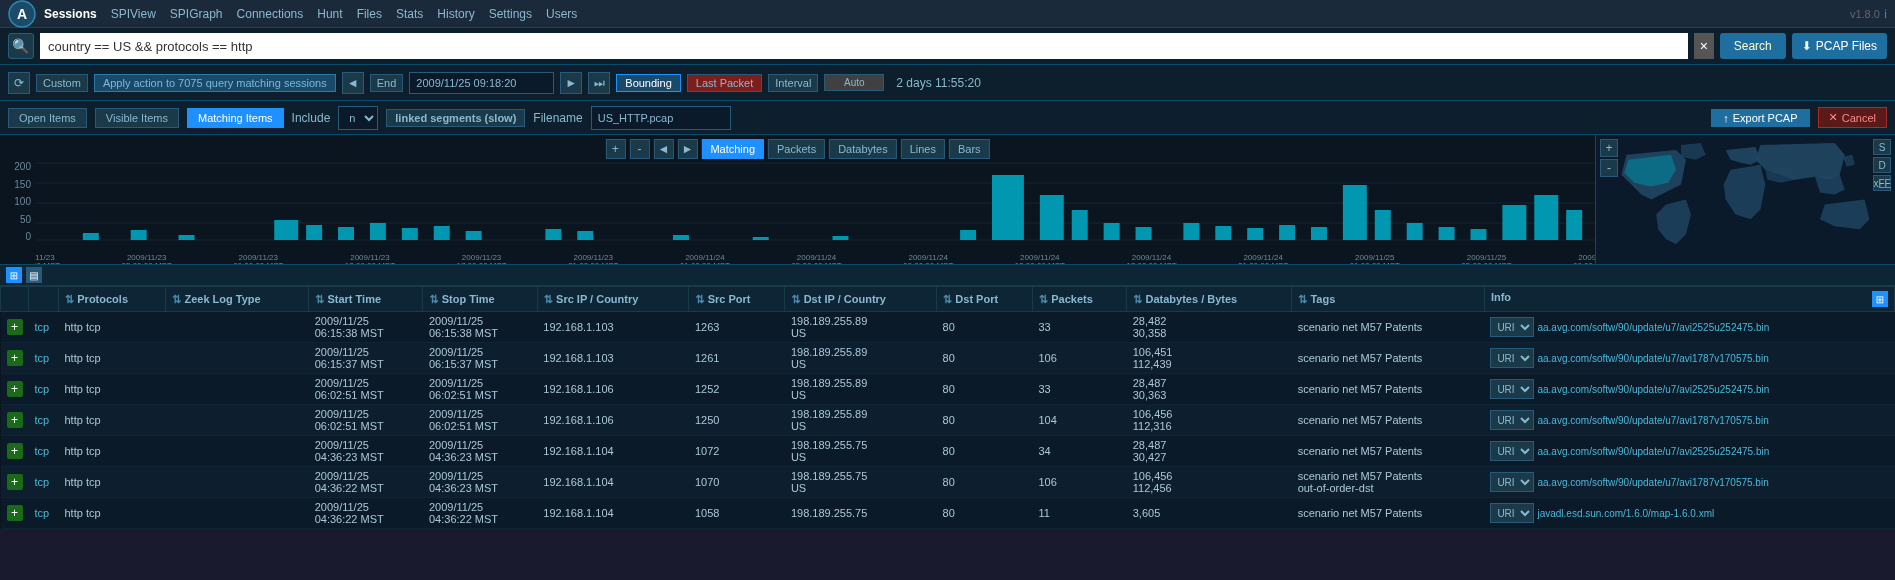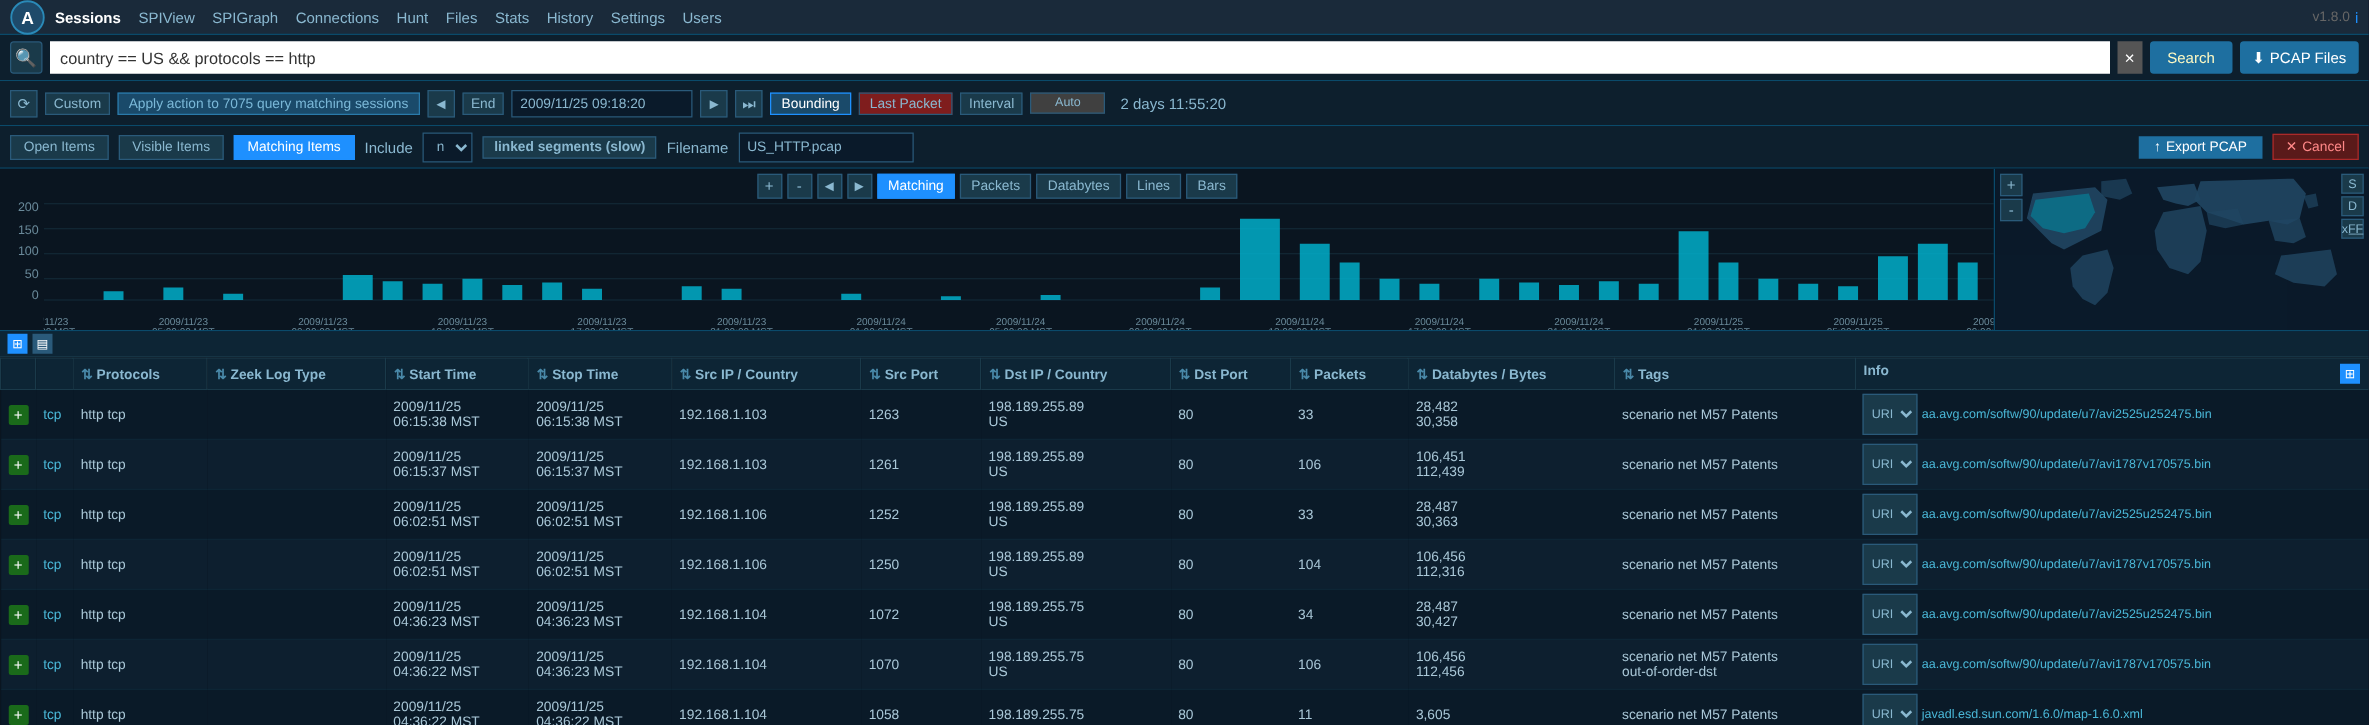--- a/index.html
+++ b/index.html
@@ -371,21 +371,21 @@
       width: 16px; height: 16px;
       cursor: pointer; font-size: 12px;
       display: flex; align-items: center; justify-content: center;
       border-radius: 2px;
     }
     .uri-select {
       background: #1a3a4a;
       border: 1px solid #2a5a7a;
       color: #8ab8d0;
       font-size: 10px;
-      height: 33px;
+      height: 20px;
       padding: 0 2px;
     }
     .info-link { color: #4ab8d8; font-size: 10px; }
     .col-icon-btn {
       background: #1e90ff;
       border: none;
       color: #fff;
       width: 16px; height: 16px;
       cursor: pointer; font-size: 10px;
       display: flex; align-items: center; justify-content: center;

